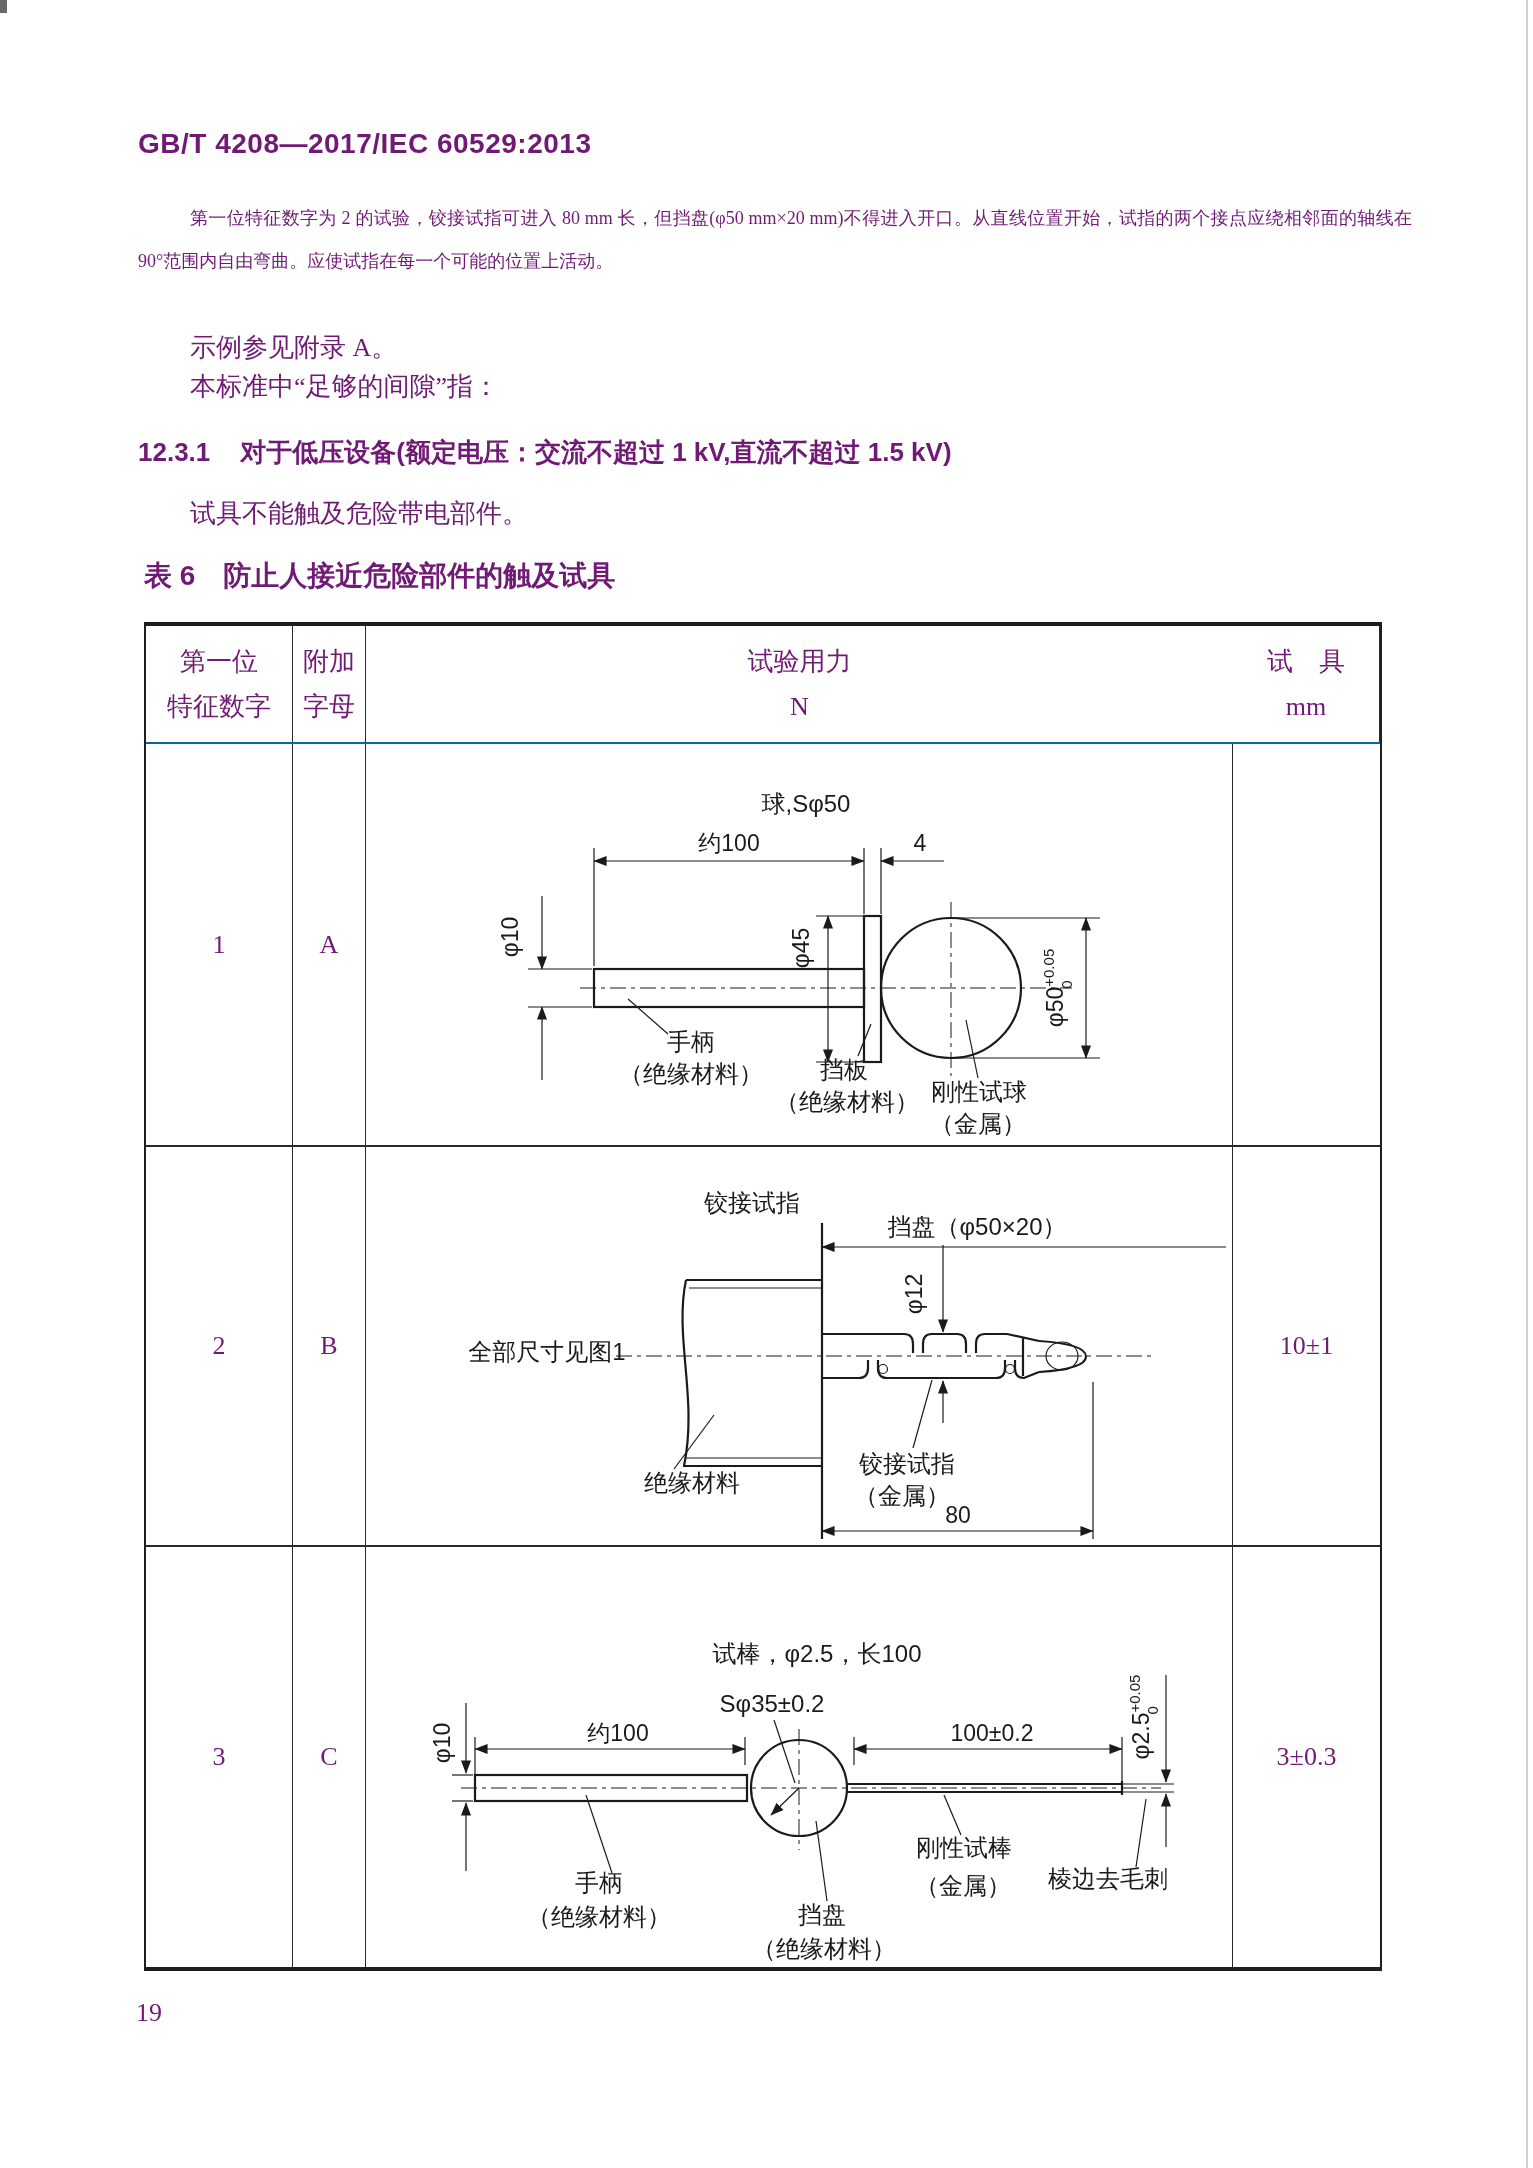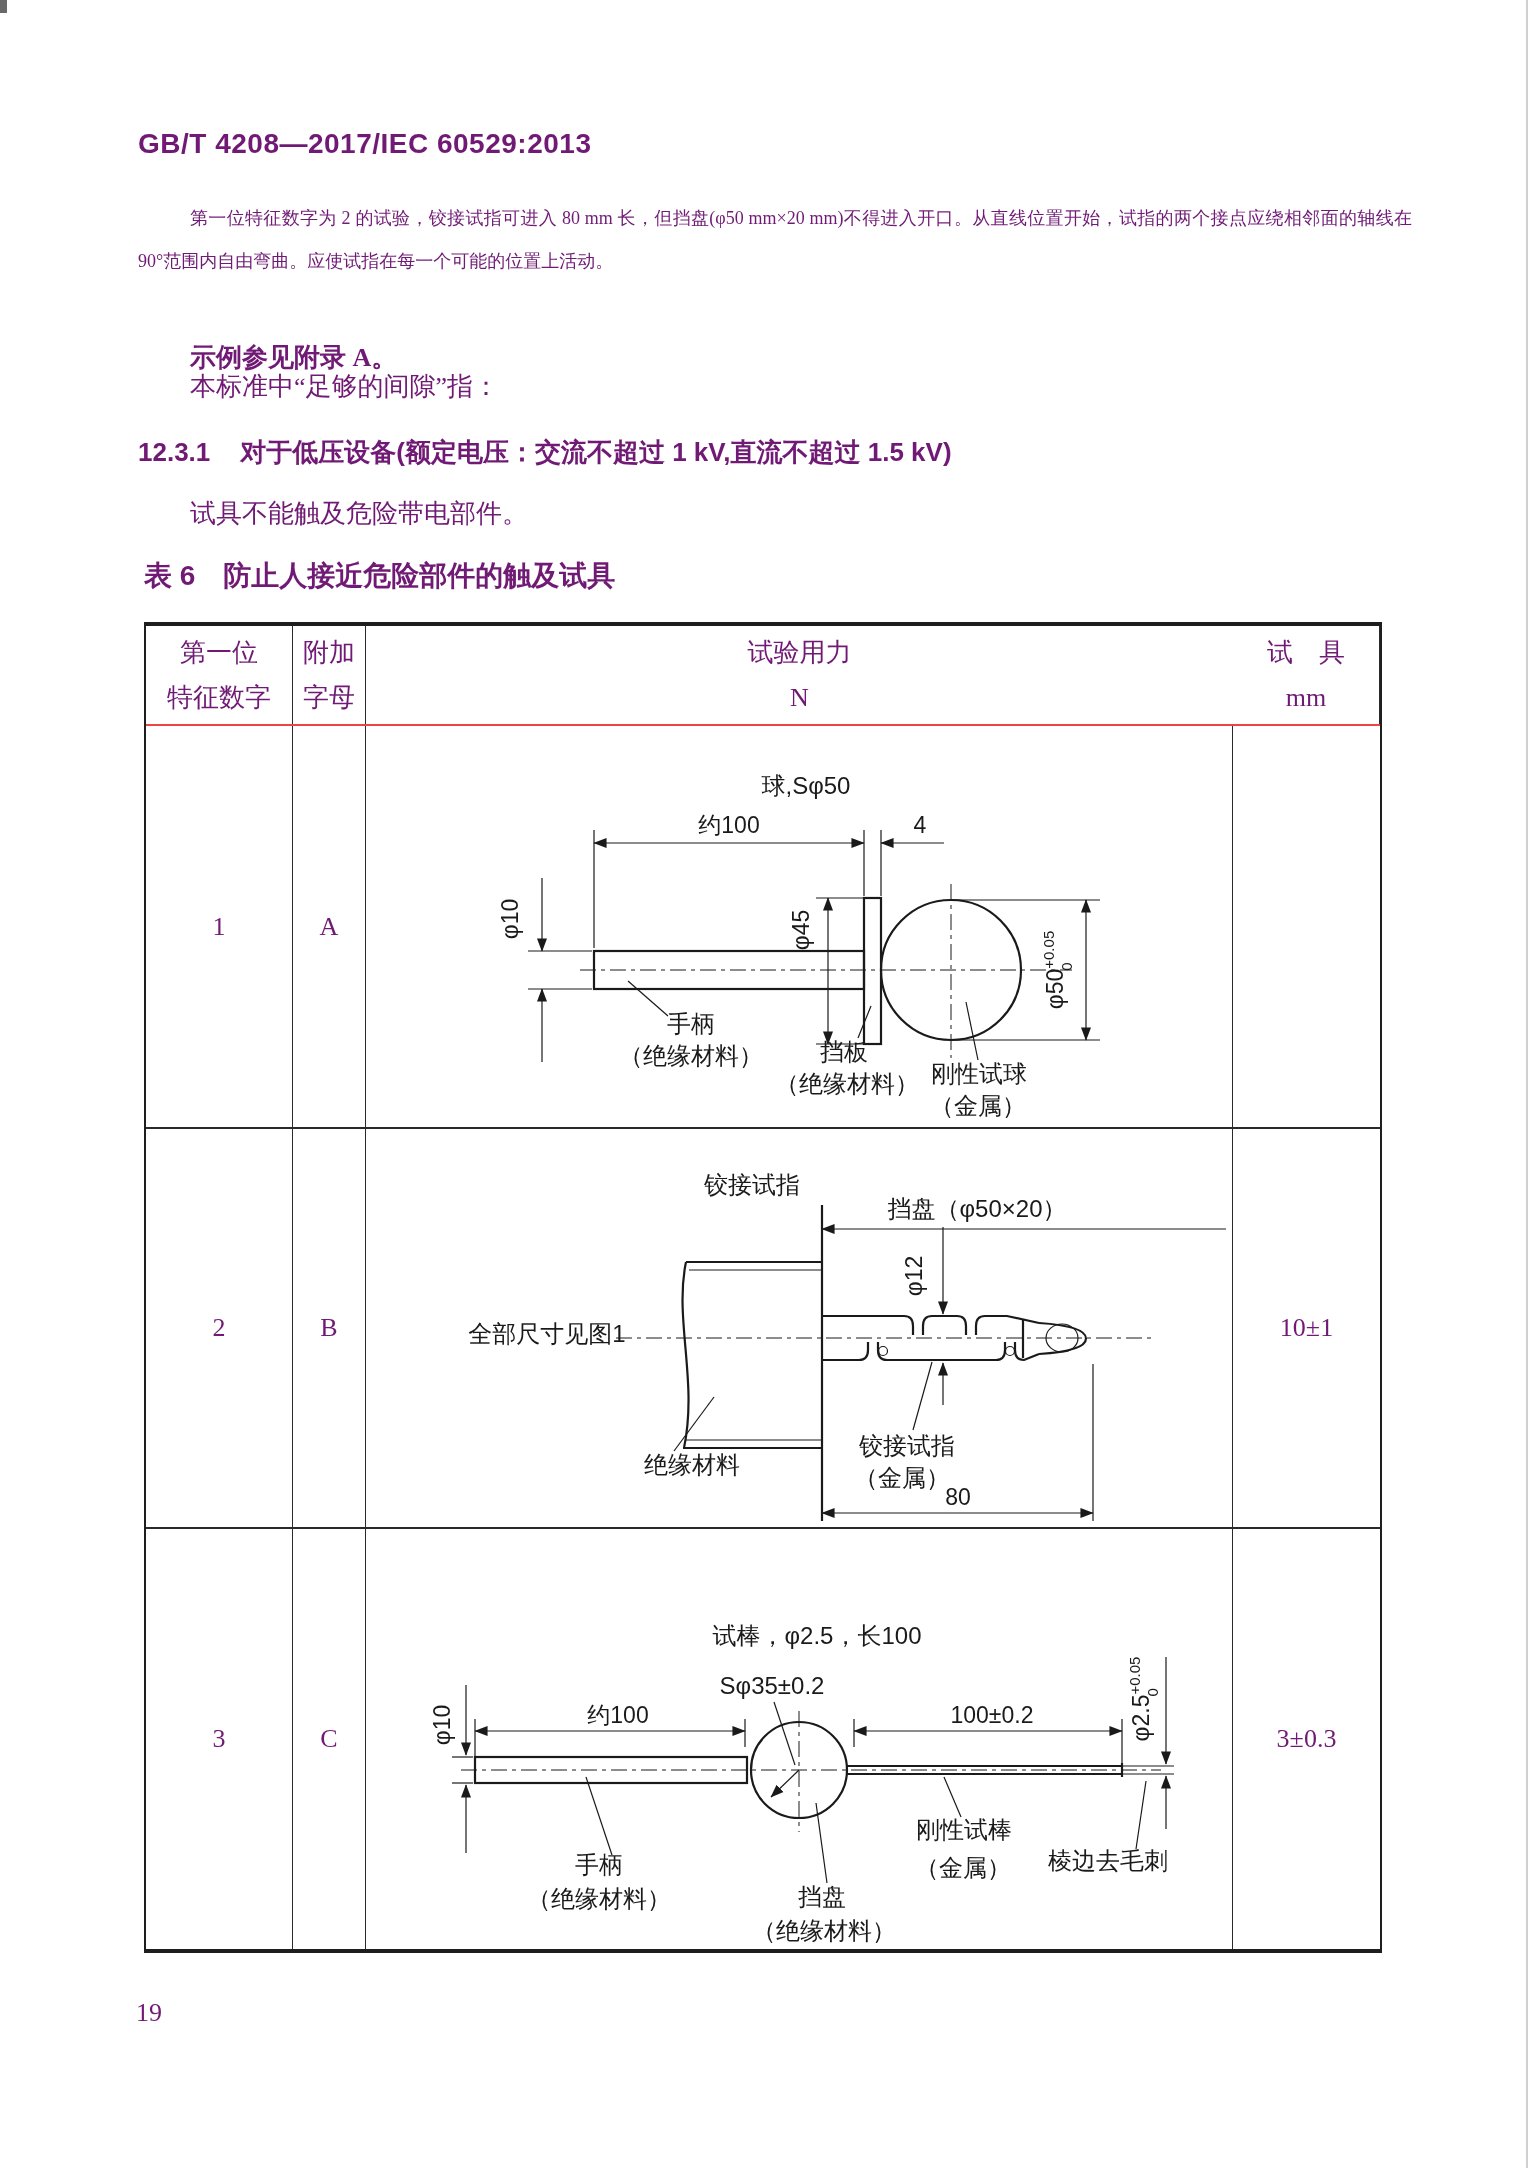--- a/index.html
+++ b/index.html
@@ -8,32 +8,32 @@
     font-family:"Liberation Serif", serif; color:#701a75; overflow:hidden;
   }
   .edge-r { position:absolute; top:0; right:5px; width:2px; height:100%; background:#aaa; opacity:.55; }
   .corner-mark { position:absolute; left:0; top:0; width:7px; height:13px; background:#444; opacity:.8; }
 
   .doc-code { position:absolute; left:138px; top:128px; font-family:"Liberation Sans", sans-serif;
     font-weight:bold; font-size:28px; letter-spacing:.5px; }
   .para { position:absolute; left:138px; width:1274px; font-size:18px; line-height:43px; text-align:justify; }
   .p1 { top:197px; text-indent:52px; }
   .pline { position:absolute; left:138px; font-size:26px; padding-left:52px; }
-  .p2 { top:340px;font-weight:bold; } .p3 { top:369px; }
+  .p2 { top:330px; } .p3 { top:369px; }
   .heading { position:absolute; left:138px; top:435px; font-family:"Liberation Sans", sans-serif;
     font-weight:bold; font-size:26px; }
   .heading .hgap { margin-left:30px; }
   .p4 { top:496px; }
   .tbl-title { position:absolute; left:144px; top:557px; width:1234px; 
     font-family:"Liberation Sans", sans-serif; font-weight:bold; font-size:28px; }
 
   .gtable { position:absolute; left:144px; top:622px; width:1238px; box-sizing:border-box;
     border:2px solid #1e1e1e; border-top-width:4px; border-bottom-width:4px; background:#fff; }
   .trow { display:grid; grid-template-columns:147px 73px 867px 147px; box-sizing:border-box; }
-  .trow.rhead { height:100px; border-bottom:2px solid #ef4444; }
+  .trow.rhead { height:118px; border-bottom:2px solid #0369a1; }
   .trow.r1 { height:403px; border-bottom:2px solid #2a2a2a; }
   .trow.r2 { height:400px; border-bottom:2px solid #2a2a2a; }
   .trow.r3 { height:420px; }
   .cell { box-sizing:border-box; display:flex; flex-direction:column; align-items:center; justify-content:center; }
   .cell.vr { border-right:1.5px solid #2a2a2a; }
   .cell .hl { font-size:26px; line-height:45px; }
   .cell .val { font-size:26px; }
   .dcell { position:relative; padding:0; display:block; }
   .dcell svg { display:block; }
 

